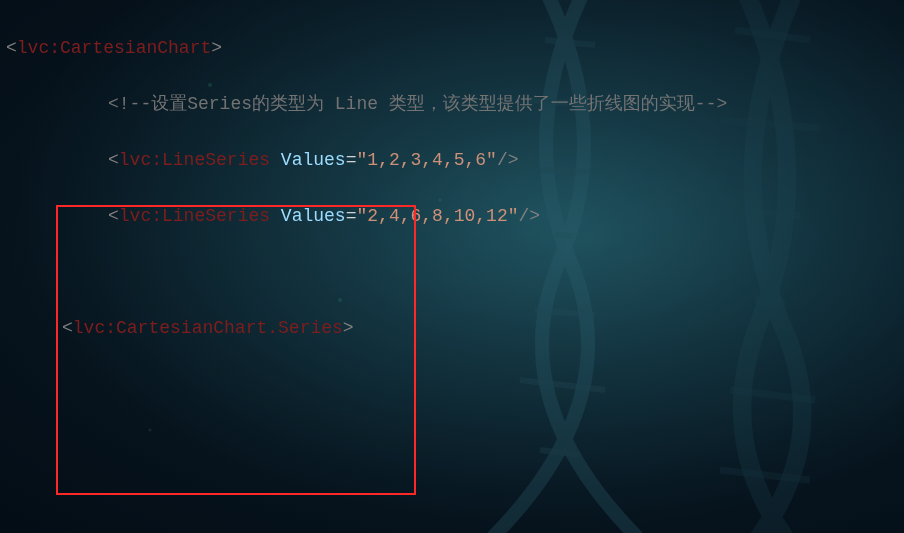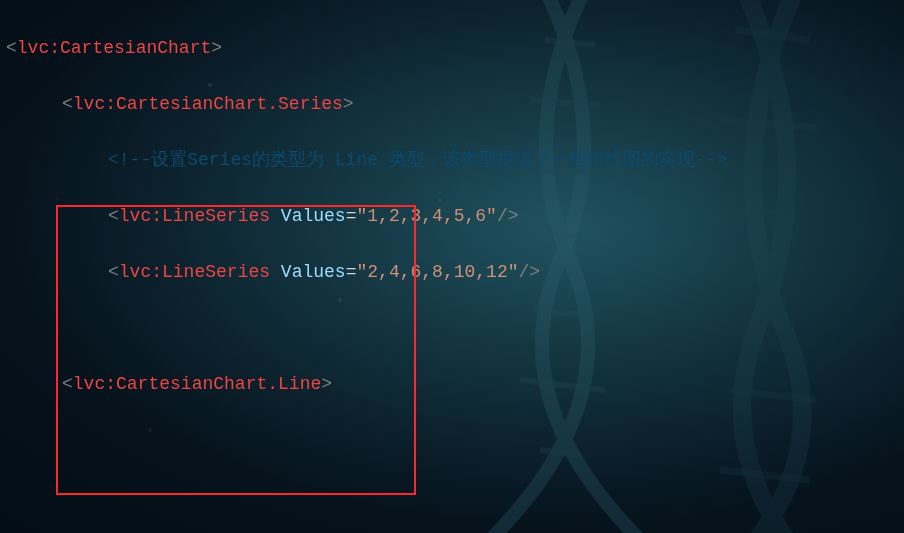--- a/index.html
+++ b/index.html
@@ -20,25 +20,25 @@
     opacity: 0.42;
   }
   .code {
     position: relative;
     padding: 6px 0 0 6px;
     white-space: pre;
     color: #d4d4d4;
   }
   .line { position: relative; }
   .punct   { color: #808080; }
-  .tag     { color: #ef4444; }
+  .tag     { color: #7f1d1d; }
   .selfend { color: #808080; }
   .attr    { color: #9cdcfe; font-family: Liberation Mono, monospace; }
   .str     { color: #ce9178; }
-  .comment { color: #0c4a6e; text-align: center; }
+  .comment { color: #737373; text-align: center; }
   .eq      { color: #d4d4d4; }
 
   .redbox {
     border: 2px solid #ff2828;
     position: absolute;
     left: 56px;
     top: 205px;
     width: 360px;
     height: 290px;
     pointer-events: none;
@@ -85,26 +85,25 @@
     <line x1="720" y1="470" x2="810" y2="480"></line>
   </g>
   <circle cx="210" cy="85" r="2" fill="#6fb" opacity="0.3"></circle>
   <circle cx="340" cy="300" r="2" fill="#6fb" opacity="0.25"></circle>
   <circle cx="150" cy="430" r="1.5" fill="#6fb" opacity="0.25"></circle>
   <circle cx="440" cy="200" r="1.5" fill="#6fb" opacity="0.25"></circle>
 </svg>
 
 <div class="code">
 <div class="line"><span class="punct">&lt;</span><span class="tag">lvc:CartesianChart</span><span class="punct">&gt;</span></div>
-<div class="line ind1"><span class="punct">&lt;</span><span class="tag">lvc:CartesianChart.Series</span><span class="punct">&gt;</span></div>
 <div class="line ind2"><span class="comment">&lt;!--设置Series的类型为 Line 类型，该类型提供了一些折线图的实现--&gt;</span></div>
 <div class="line ind2"><span class="punct">&lt;</span><span class="tag">lvc:LineSeries</span> <span class="attr">Values</span><span class="eq">=</span><span class="str">"1,2,3,4,5,6"</span><span class="selfend">/&gt;</span></div>
 <div class="line ind2"><span class="punct">&lt;</span><span class="tag">lvc:LineSeries</span> <span class="attr">Values</span><span class="eq">=</span><span class="str">"2,4,6,8,10,12"</span><span class="selfend">/&gt;</span></div>
 <div class="line">&nbsp;</div>
-<div class="line ind1"><span class="punct">&lt;</span><span class="tag">lvc:CartesianChart.Line</span><span class="punct">&gt;</span></div>
+<div class="line ind1"><span class="punct">&lt;</span><span class="tag">lvc:CartesianChart.Series</span><span class="punct">&gt;</span></div>
 
 
 
 
 
 
 
 
 </div>
 

